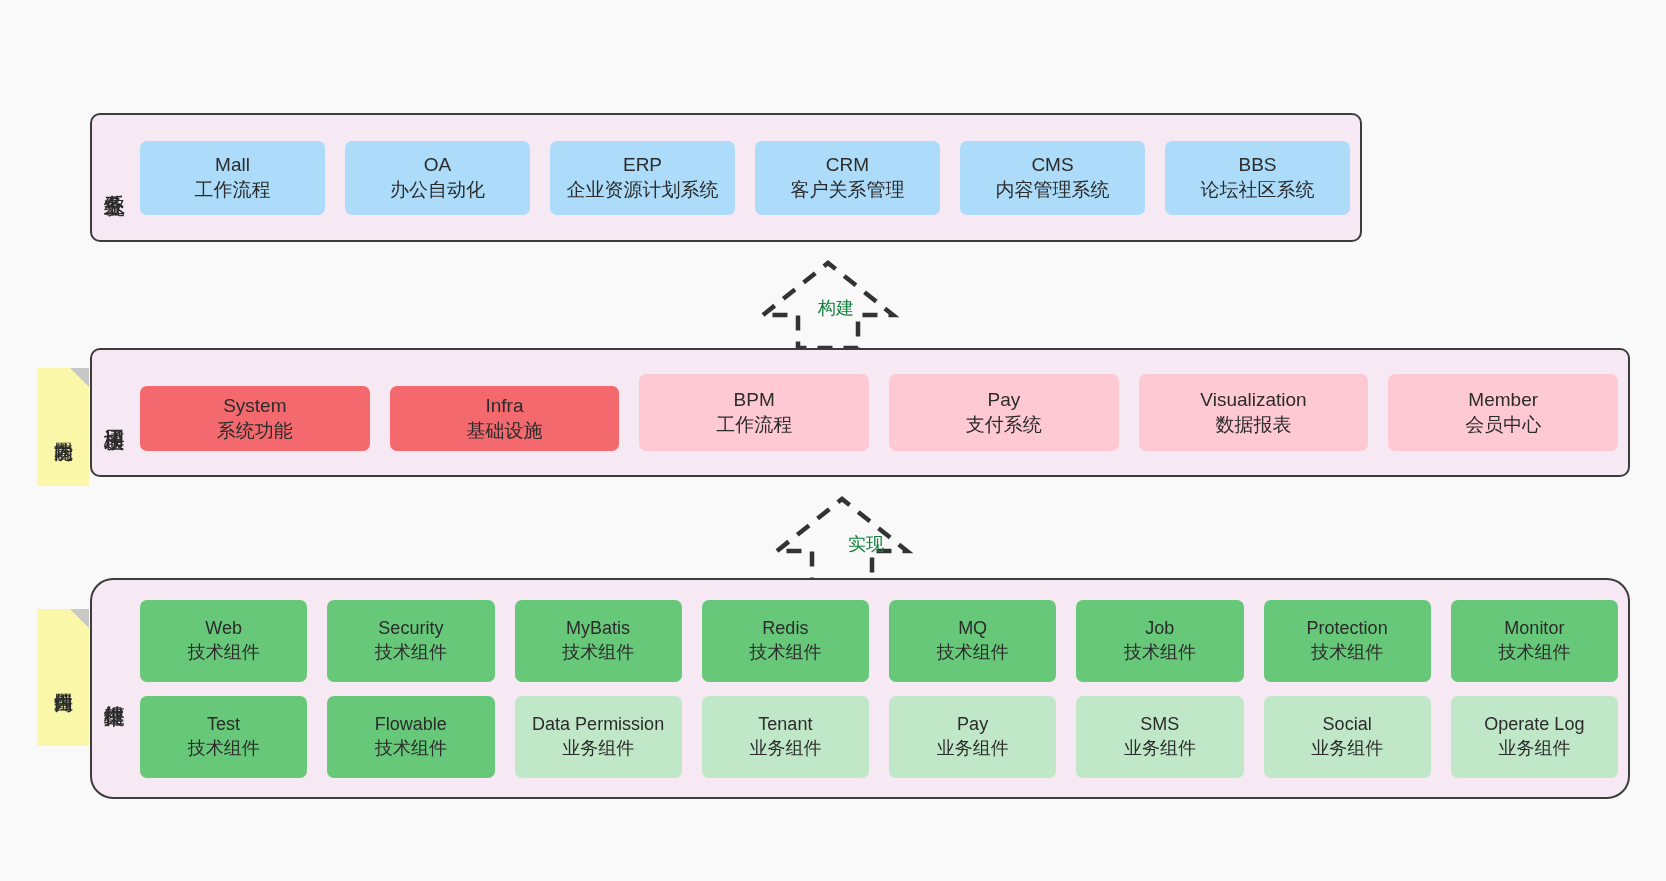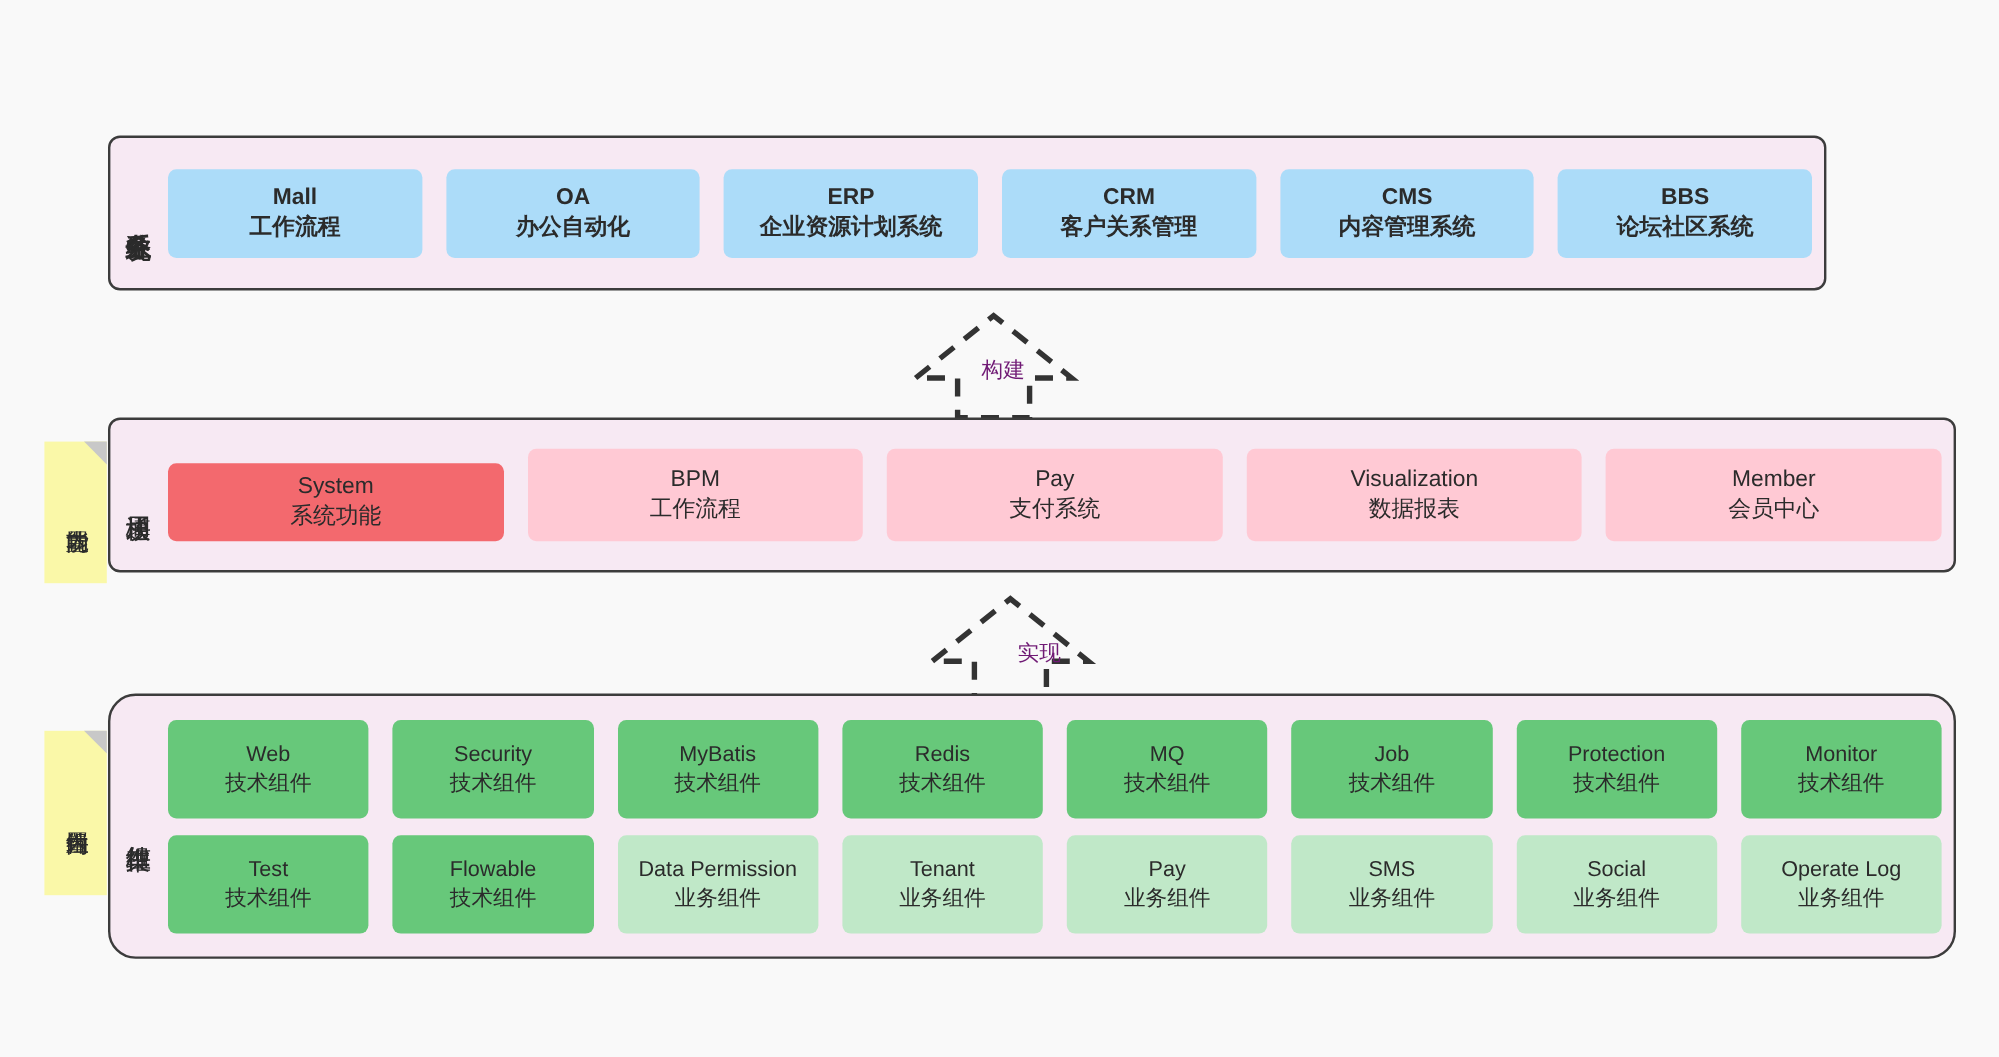--- a/index.html
+++ b/index.html
@@ -70,21 +70,21 @@
   .cell .l2{display:block;}
 
   
   .c-blue       {background:#ACDCF9;}
   .c-red        {background:#F3696E;margin-top:12px;}
   .c-pink       {background:#FFC9D4;}
   .c-green      {background:#67C87A;}
   .c-lightgreen {background:#C0E8C8;}
 
   
-  #layer-business   {left:90px; top:113px;  width:1432px; height:129px;font-weight:bold;}
+  #layer-business   {left:90px; top:113px;  width:1272px; height:129px;}
   #layer-common     {left:90px; top:348px;  width:1540px; height:129px;}
   #layer-framework  {left:90px; top:578px;  width:1540px; height:221px;border-radius:23px;}
 
   #layer-business  .row{height:74px;}
   #layer-common    .row{height:77px;}
   #layer-framework .row{height:82px;}
   #layer-framework .row .cell{font-size:18px;}
 
   
   .note{
@@ -114,21 +114,21 @@
   }
   #note-common    {left:37px; top:368px;  height:118px;}
   #note-framework {left:37px; top:609px;  height:137px;}
 
   
   .arrow-wrap{position:absolute;}
   .arrow-wrap svg{display:block;overflow:visible;}
   .arrow-label{
     position:absolute;
     font-size:18px;
-    color:#701a75;
+    color:#15803d;
     white-space:nowrap;
     user-select:none;
   }
   #arrow-build {left:758px; top:258px; width:140px; height:92px;}
   #arrow-build  .arrow-label{left:60px; top:38px;}
   #arrow-impl  {left:772px; top:494px; width:140px; height:92px;}
   #arrow-impl   .arrow-label{left:76px; top:38px;}
 </style>
 </head>
 <body>
@@ -179,20 +179,24 @@
   </div>
 
   <div class="layer" id="layer-common">
     <div class="layer-title">通用模块</div>
     <div class="layer-body">
       <div class="row">
         <div class="cell c-red">
           <span class="l1">System</span>
           <span class="l2">系统功能</span>
         </div>
+        <div class="cell c-red">
+          <span class="l1">Infra</span>
+          <span class="l2">基础设施</span>
+        </div>
         <div class="cell c-pink">
           <span class="l1">BPM</span>
           <span class="l2">工作流程</span>
         </div>
         <div class="cell c-pink">
           <span class="l1">Pay</span>
           <span class="l2">支付系统</span>
         </div>
         <div class="cell c-pink">
           <span class="l1">Visualization</span>

